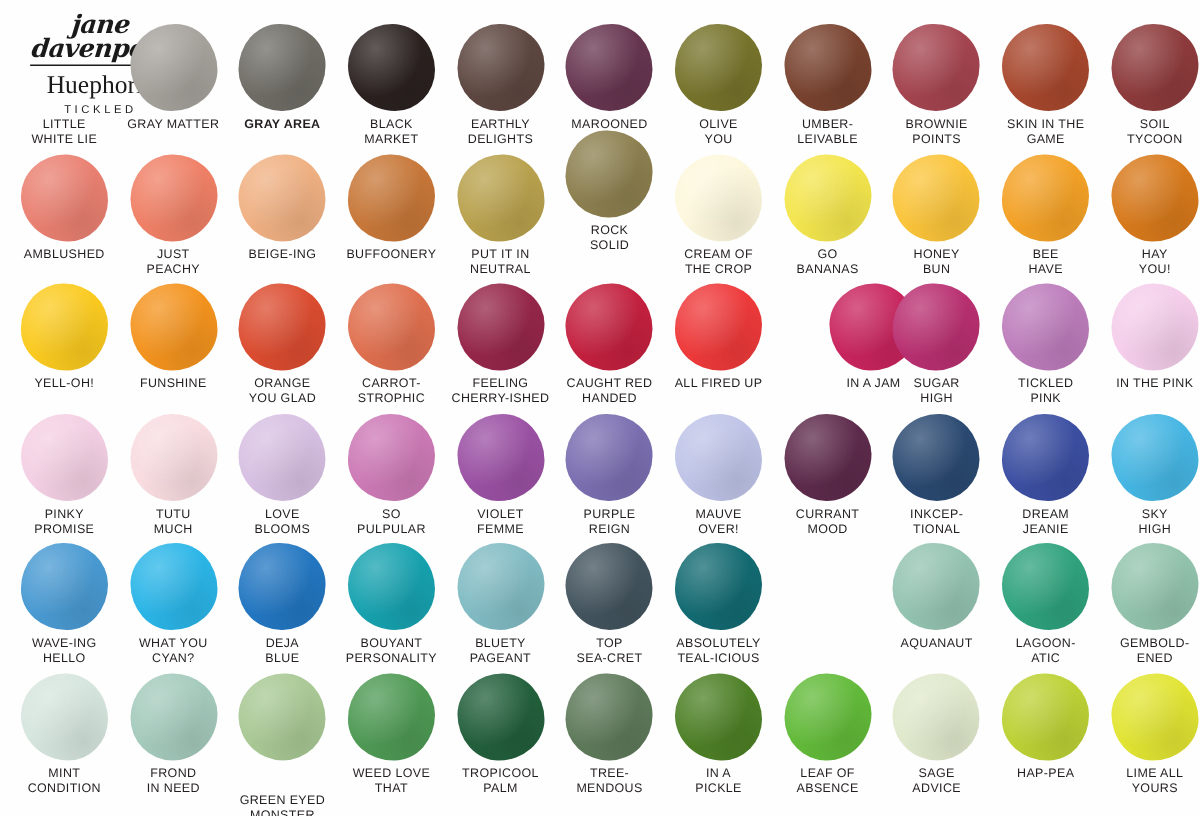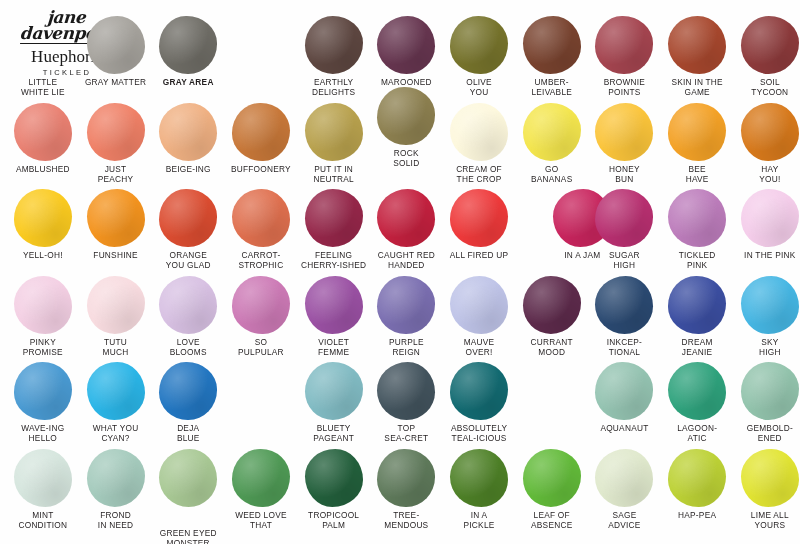--- a/index.html
+++ b/index.html
@@ -123,20 +123,27 @@
           <div class="swatch" title="GRAY MATTER" style="background: rgb(166, 163, 157); border-radius: 52% 48% 53% 47% / 47% 53%;"></div>
         </div>
         <div class="label">GRAY MATTER</div>
       </div>
       <div class="cell" style="left: 151.9px; top: 14px; font-weight: bold;">
         <div class="swatch-wrap">
           <div class="swatch" title="GRAY AREA" style="background: rgb(111, 109, 102); border-radius: 47% 53% 50% 50% / 53% 47% 52% 48%;"></div>
         </div>
         <div class="label">GRAY AREA</div>
       </div>
+      <div class="cell" style="left: 224.6px; top: 14px;">
+        <div class="swatch-wrap">
+          <div class="swatch" title="BLACK MARKET" style="background: rgb(43, 34, 32); border-radius: 51% 49% 46% 54% / 48% 53% 47% 52%;"></div>
+        </div>
+        <div class="label">BLACK
+MARKET</div>
+      </div>
       <div class="cell" style="left: 297.3px; top: 14px;">
         <div class="swatch-wrap">
           <div class="swatch" title="EARTHLY DELIGHTS" style="background: rgb(94, 71, 65); border-radius: 48% 52% 52% 48% / 51% 46% 54% 49%;"></div>
         </div>
         <div class="label">EARTHLY
 DELIGHTS</div>
       </div>
       <div class="cell" style="left: 370px; top: 14px;">
         <div class="swatch-wrap">
           <div class="swatch" title="MAROONED" style="background: rgb(103, 54, 80); border-radius: 53% 47% 49% 51% / 49% 52% 48% 51%;"></div>
@@ -415,20 +422,27 @@
         <div class="label">WHAT YOU
 CYAN?</div>
       </div>
       <div class="cell" style="left: 151.9px; top: 360px;">
         <div class="swatch-wrap">
           <div class="swatch" title="DEJA BLUE" style="background: rgb(35, 119, 194); border-radius: 47% 53% 50% 50% / 53% 47% 52% 48%;"></div>
         </div>
         <div class="label">DEJA
 BLUE</div>
       </div>
+      <div class="cell" style="left: 224.6px; top: 360px;">
+        <div class="swatch-wrap">
+          <div class="swatch" title="BOUYANT PERSONALITY" style="background: rgb(23, 163, 176); border-radius: 51% 49% 46% 54% / 48% 53% 47% 52%;"></div>
+        </div>
+        <div class="label">BOUYANT
+PERSONALITY</div>
+      </div>
       <div class="cell" style="left: 297.3px; top: 360px;">
         <div class="swatch-wrap">
           <div class="swatch" title="BLUETY PAGEANT" style="background: rgb(130, 188, 196); border-radius: 48% 52% 52% 48% / 51% 46% 54% 49%;"></div>
         </div>
         <div class="label">BLUETY
 PAGEANT</div>
       </div>
       <div class="cell" style="left: 370px; top: 360px;">
         <div class="swatch-wrap">
           <div class="swatch" title="TOP SEA-CRET" style="background: rgb(67, 84, 94); border-radius: 53% 47% 49% 51% / 49% 52% 48% 51%;"></div>

